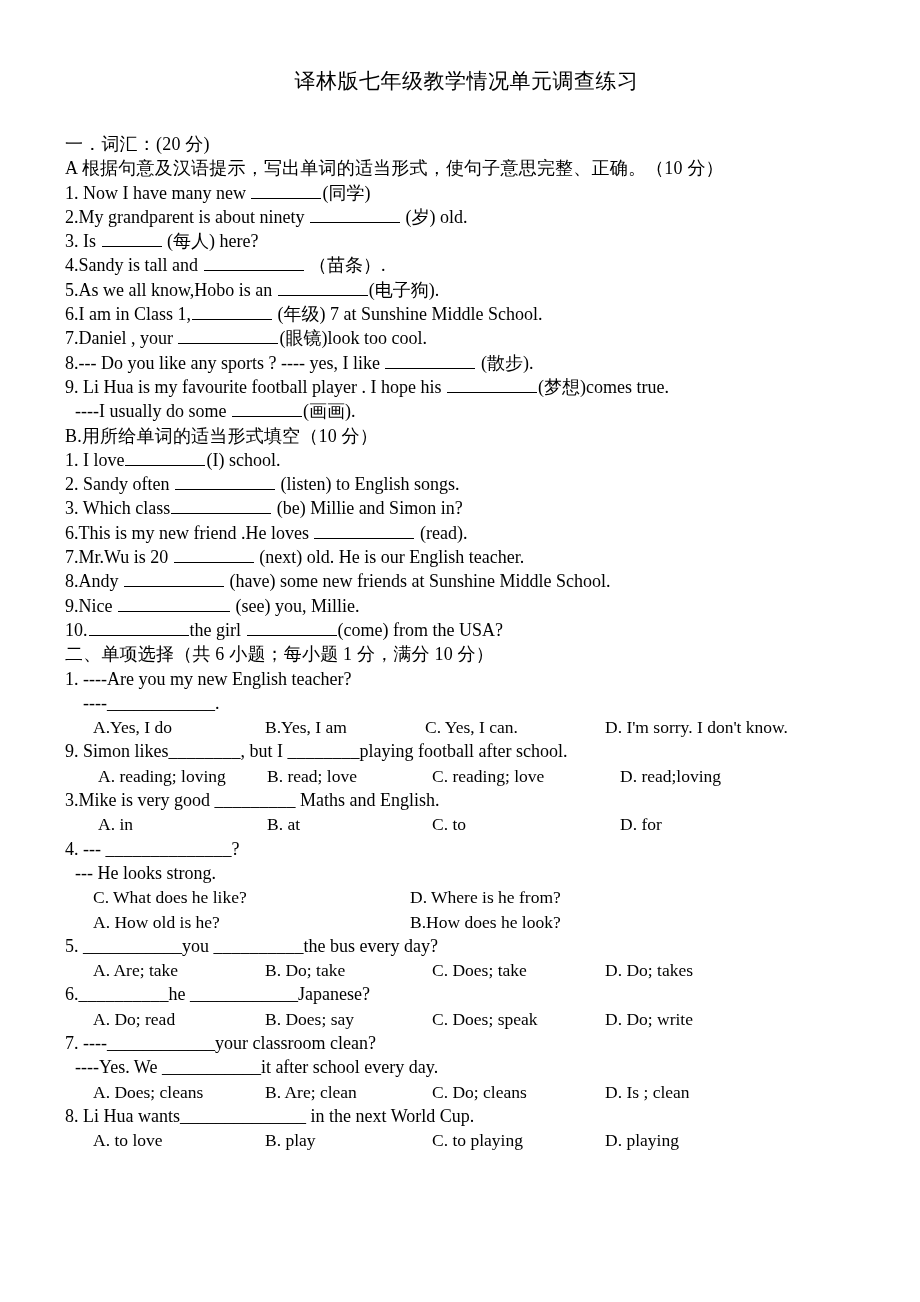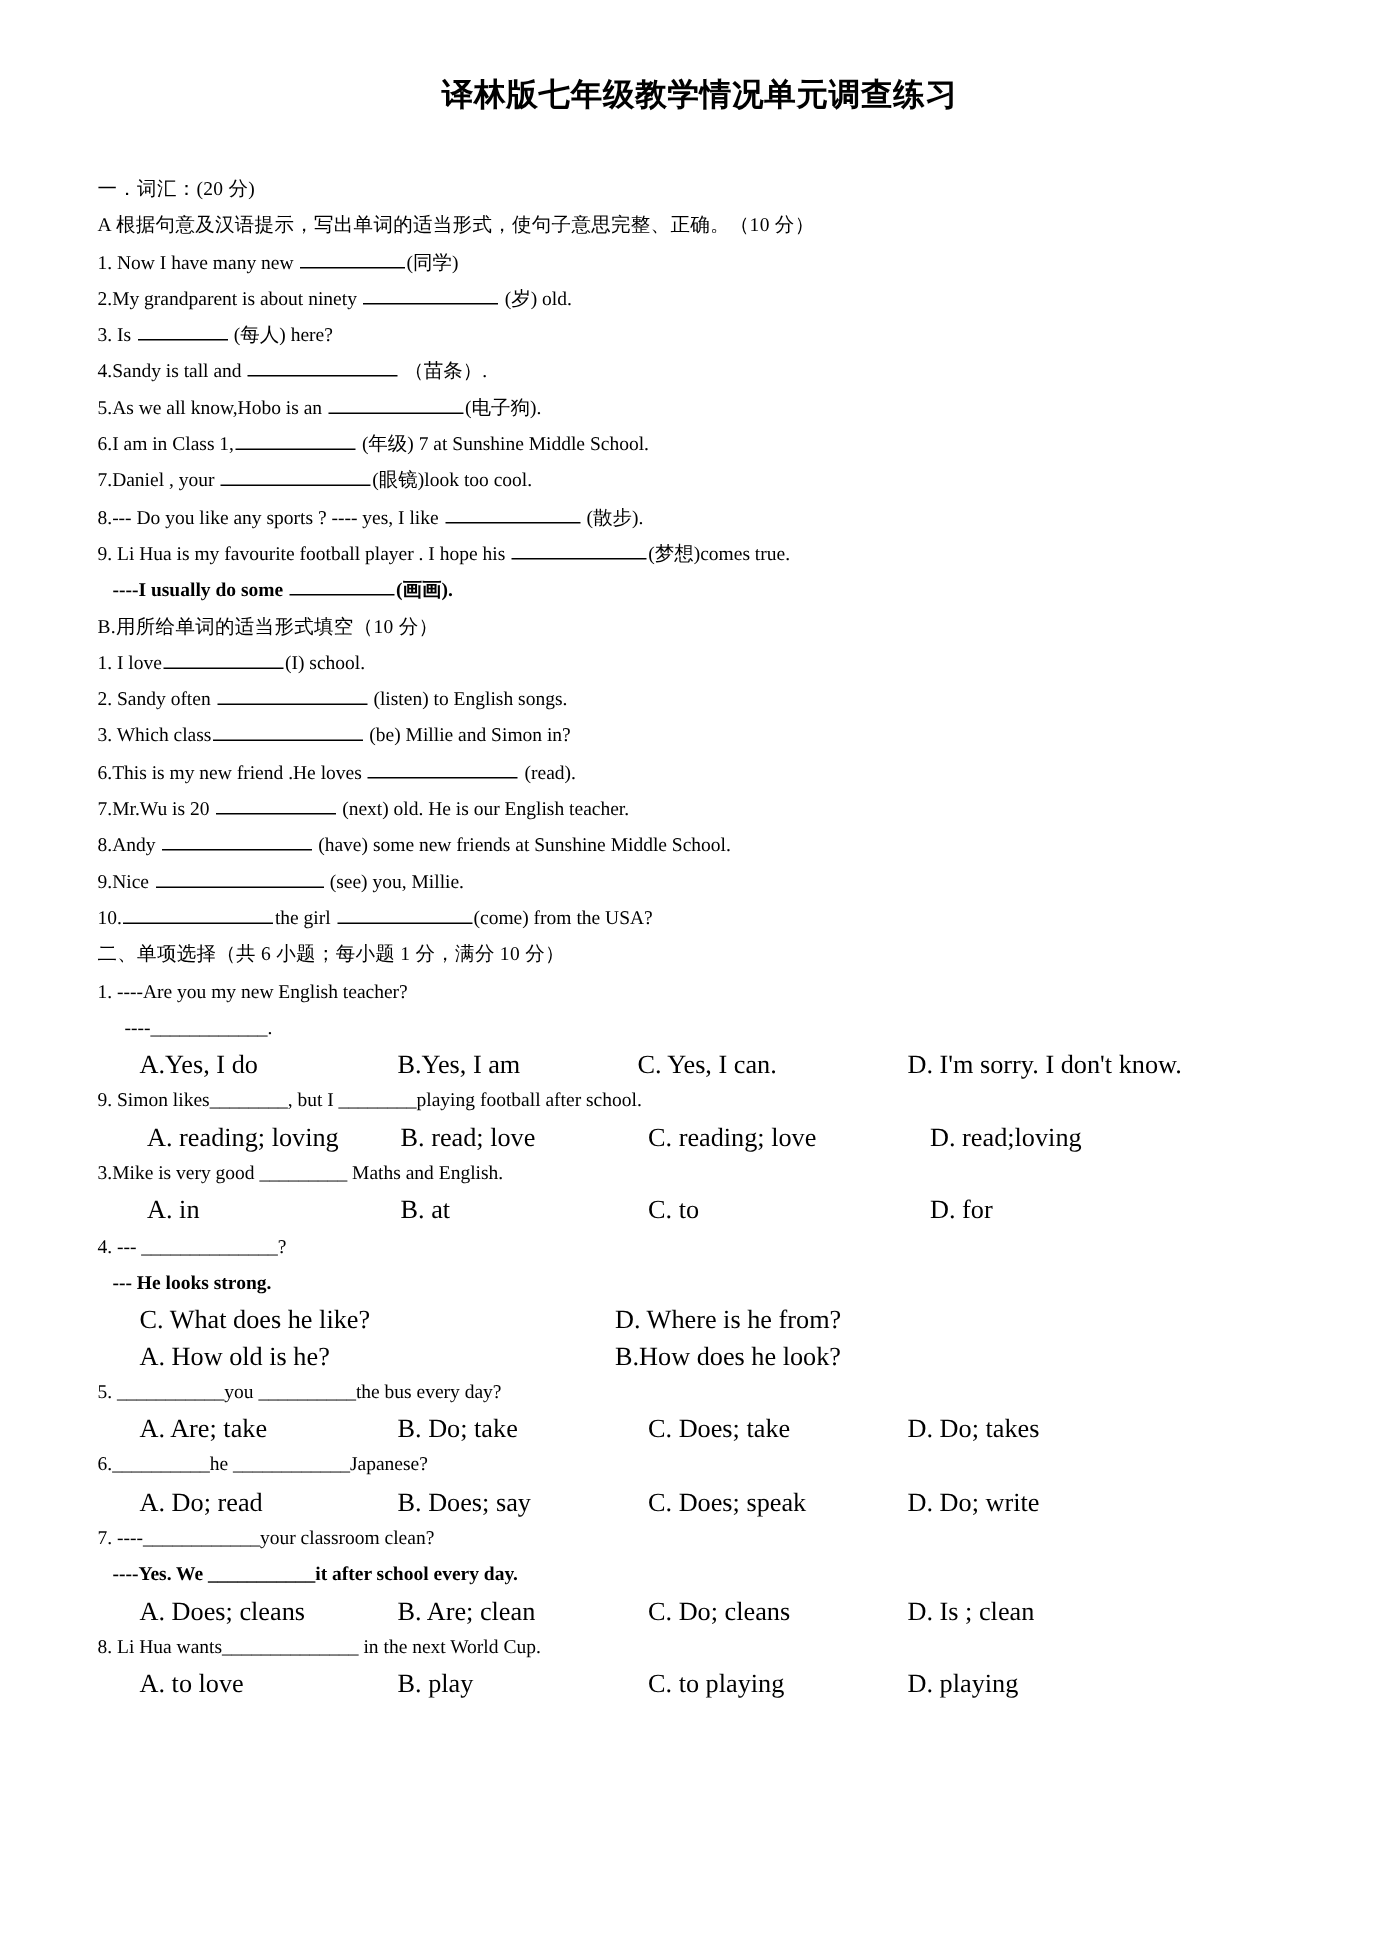--- a/index.html
+++ b/index.html
@@ -18,38 +18,38 @@
     position: relative;
     width: 920px;
     height: 1302px;
     background: #ffffff;
     box-sizing: border-box;
     padding: 0 52px 0 65px;
   }
   .doc-title {
     text-align: center;
     font-size: 21px;
-    font-weight: bold;
+    font-weight: normal;
     letter-spacing: 0.5px;
-    padding-top: 48px;
+    padding-top: 66px;
     line-height: 30px;
     white-space: nowrap;
   }
   .spacer-after-title { height: 36px; }
 
   .line {
-    font-size: 13px;
+    font-size: 18px;
     line-height: 24.3px;
     white-space: nowrap;
     letter-spacing: 0px;
   }
   .line.cn {
     letter-spacing: 0.2px;
   }
-  .indent-sm { padding-left: 10px; font-weight: bold; }
+  .indent-sm { padding-left: 10px; }
   .indent-md { padding-left: 18px; }
 
   
   .blank {
     display: inline-block;
     border-bottom: 1px solid #000;
     vertical-align: baseline;
     height: 0.92em;
     margin: 0 1px;
   }

